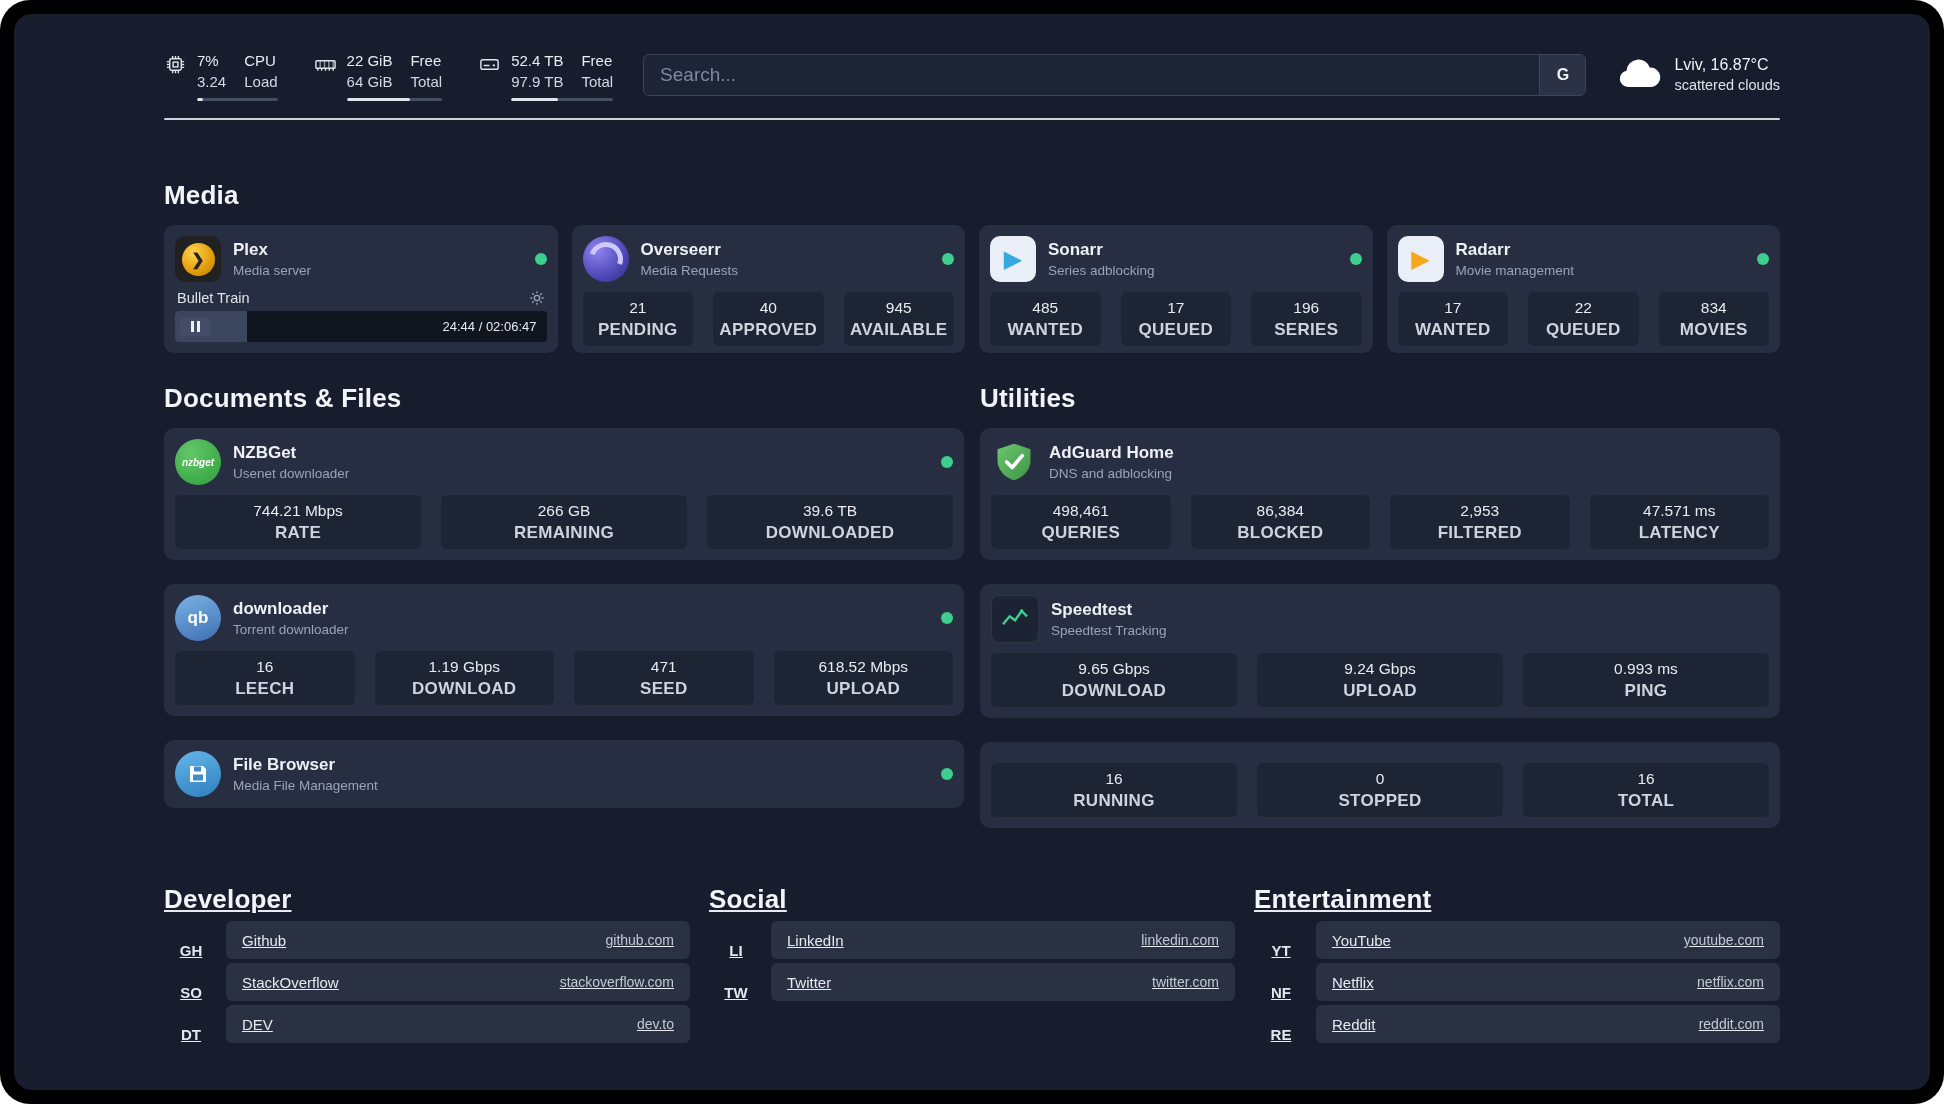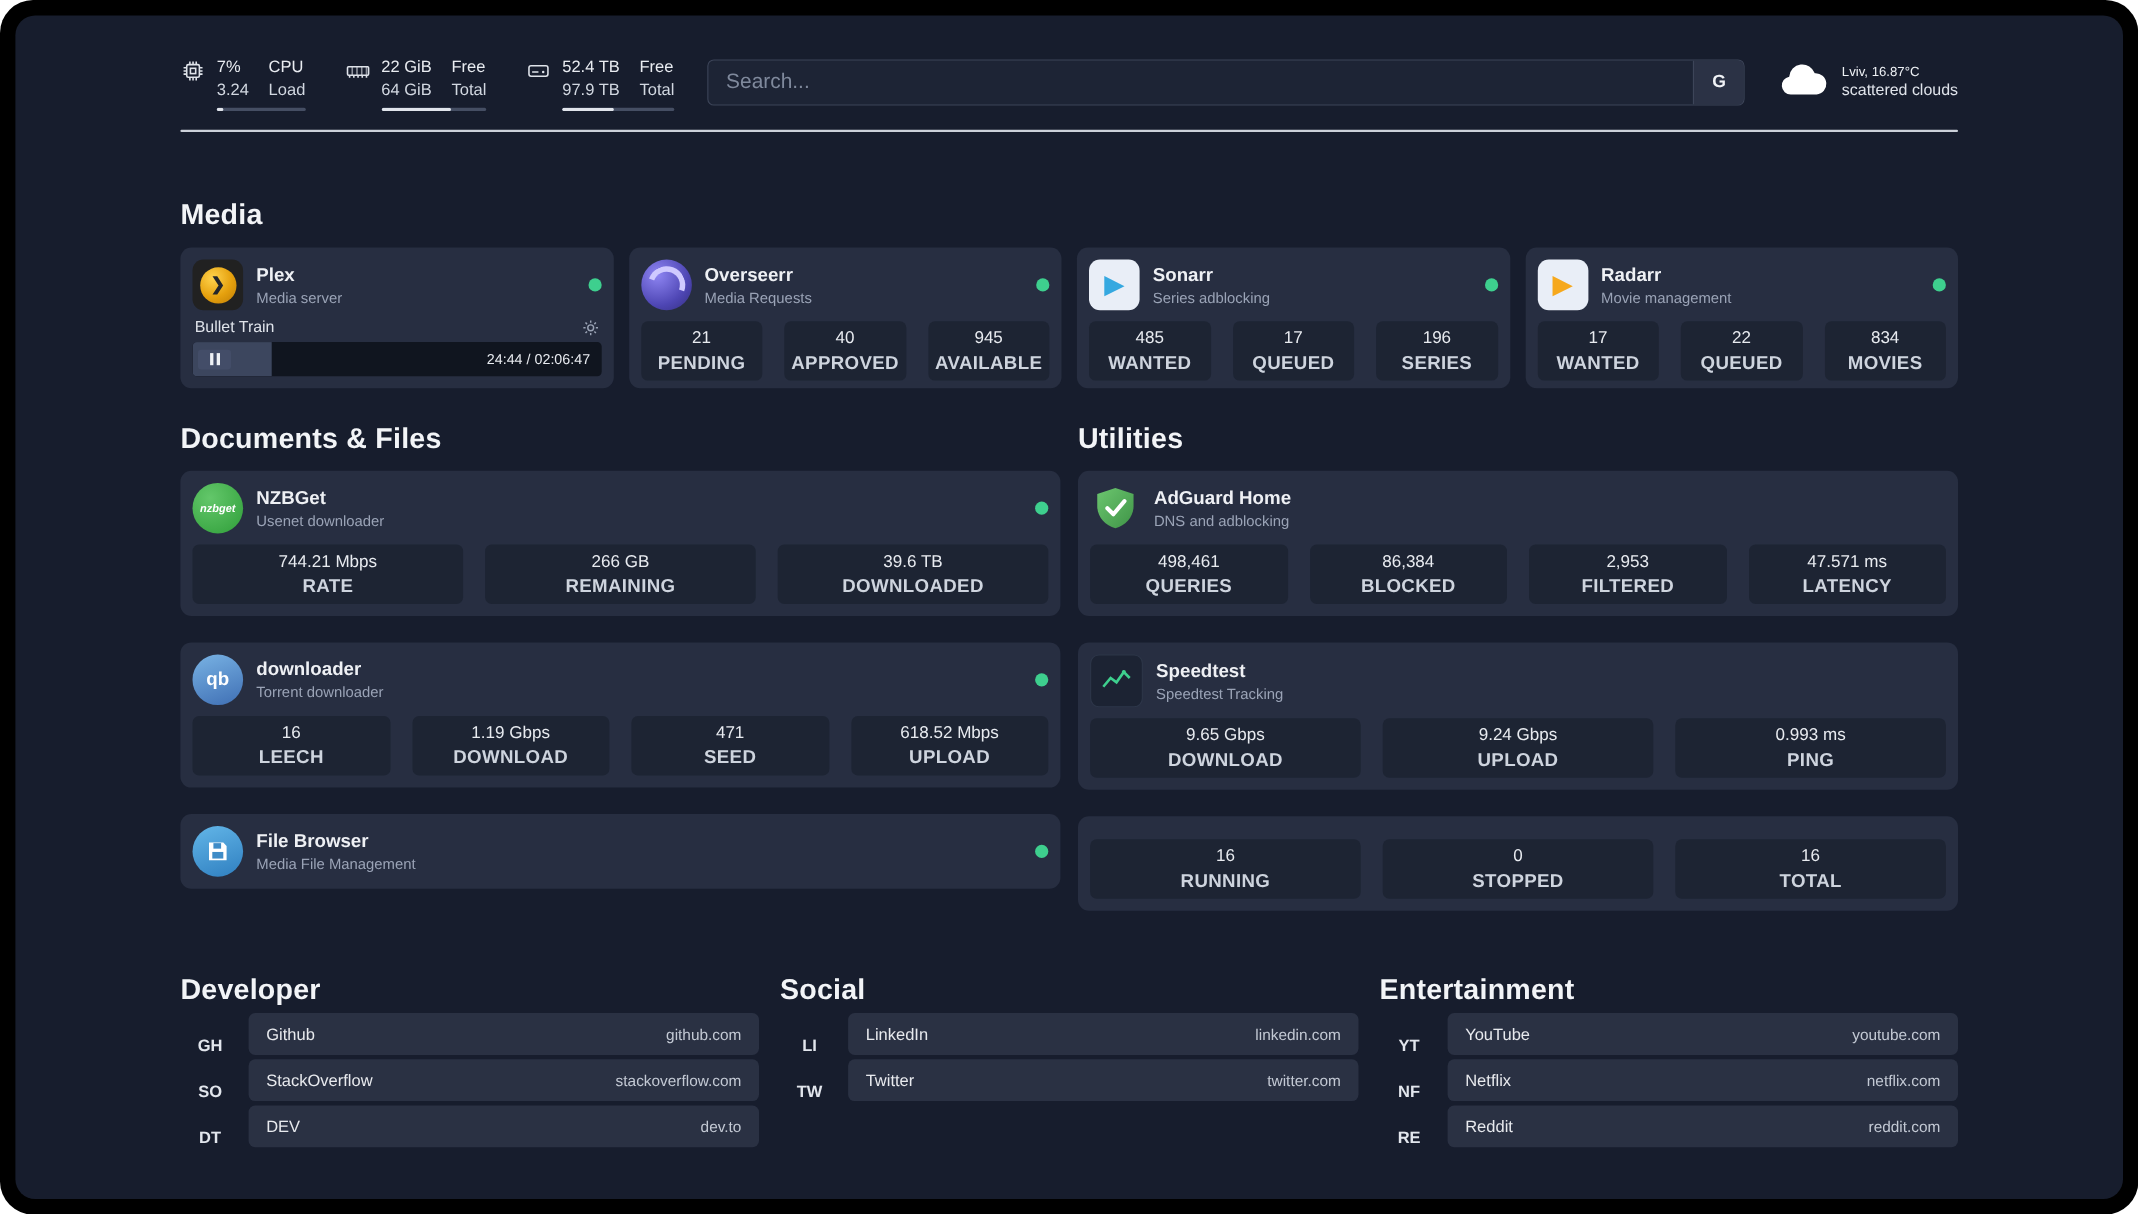--- a/index.html
+++ b/index.html
@@ -20,21 +20,21 @@
   .sysstat-bar{margin-top:6px;height:3px;border-radius:2px;background:#454e63;overflow:hidden;}
   .sysstat-fill{display:block;height:100%;background:#e0e4eb;border-radius:2px;}
 
   .searchwrap{flex:1;display:flex;align-items:stretch;height:40px;margin:0 30px;background:#1d2435;border:1px solid #3d4559;border-radius:6px;overflow:hidden;}
   .searchwrap input{flex:1;background:transparent;border:none;outline:none;color:#eab308;font-size:19px;padding:0 16px;font-family:Liberation Sans, sans-serif;}
   .searchwrap input::placeholder{color:#7f899c;}
   .g-btn{width:46px;background:#2b3245;border:none;border-left:1px solid #3d4559;color:#f0f2f6;font-size:16px;font-weight:bold;display:grid;place-items:center;cursor:pointer;font-family:"Liberation Sans",sans-serif;}
 
   .weather{display:flex;gap:12px;align-items:center;flex:0 0 auto;}
   .weather-txt{display:flex;flex-direction:column;line-height:1.35;}
-  .weather-loc{font-size:12px;color:#eef1f5;}
+  .weather-loc{font-size:16px;color:#eef1f5;}
   .weather-cond{font-size:14.5px;color:#dfe3ea;}
 
   .divider{margin-top:16px;height:2px;background:#ccd1d9;border-radius:1px;}
 
   
   .section-h{font-size:26px;font-weight:600;color:#f2f4f7;margin:0 0 14px 0;letter-spacing:.2px;}
   .media-section{margin-top:60px;}
   .media-grid{display:grid;grid-template-columns:repeat(4,1fr);gap:14px;}
 
   .card{background:#272e41;border-radius:10px;padding:11px;box-sizing:border-box;cursor:pointer;}
@@ -78,21 +78,21 @@
   .plex-fill{position:absolute;left:0;top:0;bottom:0;background:#3c465e;}
   .pause-chip{position:relative;margin-left:5px;width:30px;height:18px;background:#434d68;border-radius:3px;display:grid;place-items:center;cursor:pointer;}
   .pause-bars{width:9px;height:11px;border-left:3px solid #eef1f5;border-right:3px solid #eef1f5;box-sizing:border-box;}
   .plex-time{position:absolute;right:10px;font-size:13px;color:#e8ebf0;}
 
   
   .twocol{display:grid;grid-template-columns:1fr 1fr;gap:16px;margin-top:30px;align-items:start;}
   .col-stack{display:flex;flex-direction:column;gap:24px;}
 
   
-  .threecol{display:grid;grid-template-columns:1fr 1fr 1fr;gap:19px;margin-top:56px;align-items:start;}
+  .threecol{display:grid;grid-template-columns:1fr 1fr 1fr;gap:19px;margin-top:56px;align-items:start;text-decoration:underline;}
   .bm-col .section-h{margin-bottom:6px;}
   .bm-row{display:flex;align-items:flex-end;gap:8px;margin-top:4px;}
   .bm-abbr{width:54px;text-align:center;font-size:15px;font-weight:600;color:#e2e6ed;flex:0 0 auto;}
   .bm-pill{flex:1;display:flex;justify-content:space-between;align-items:center;height:38px;padding:0 16px;background:#2a3143;border-radius:6px;cursor:pointer;}
   .bm-name{font-size:15px;color:#e8eaee;}
   .bm-url{font-size:14px;color:#c3c9d4;}
 </style>
 </head>
 <body>
 

